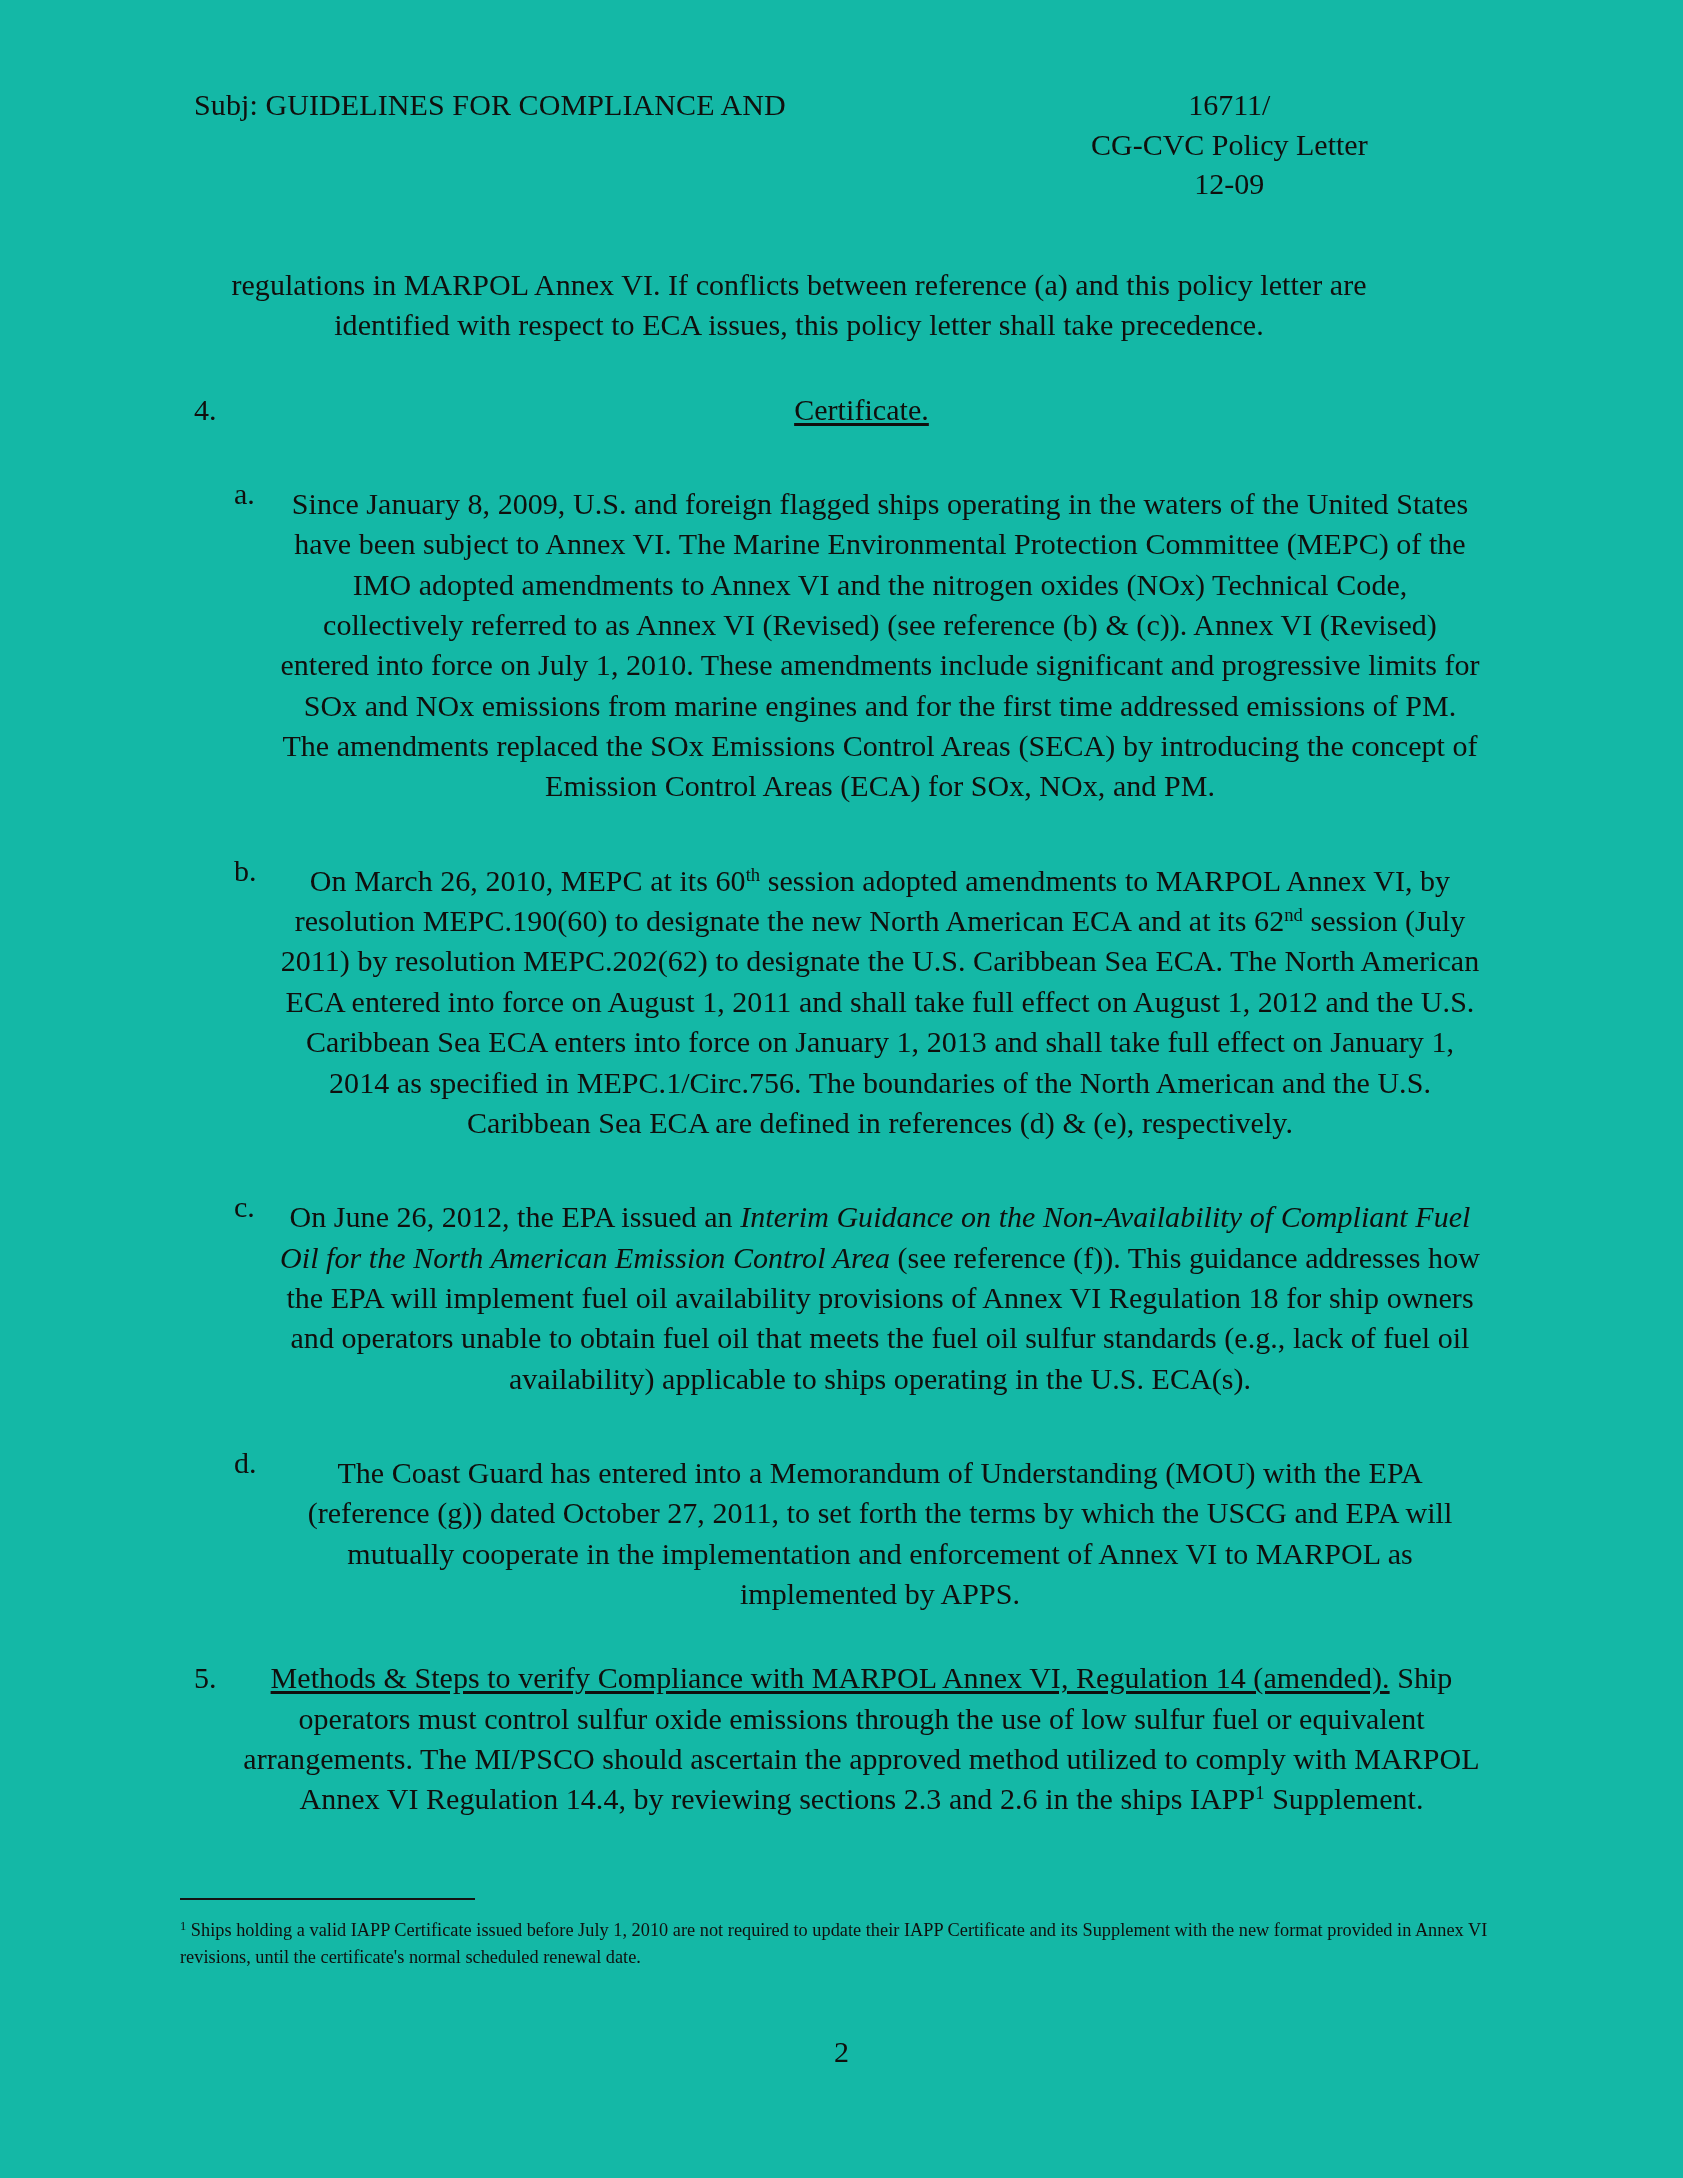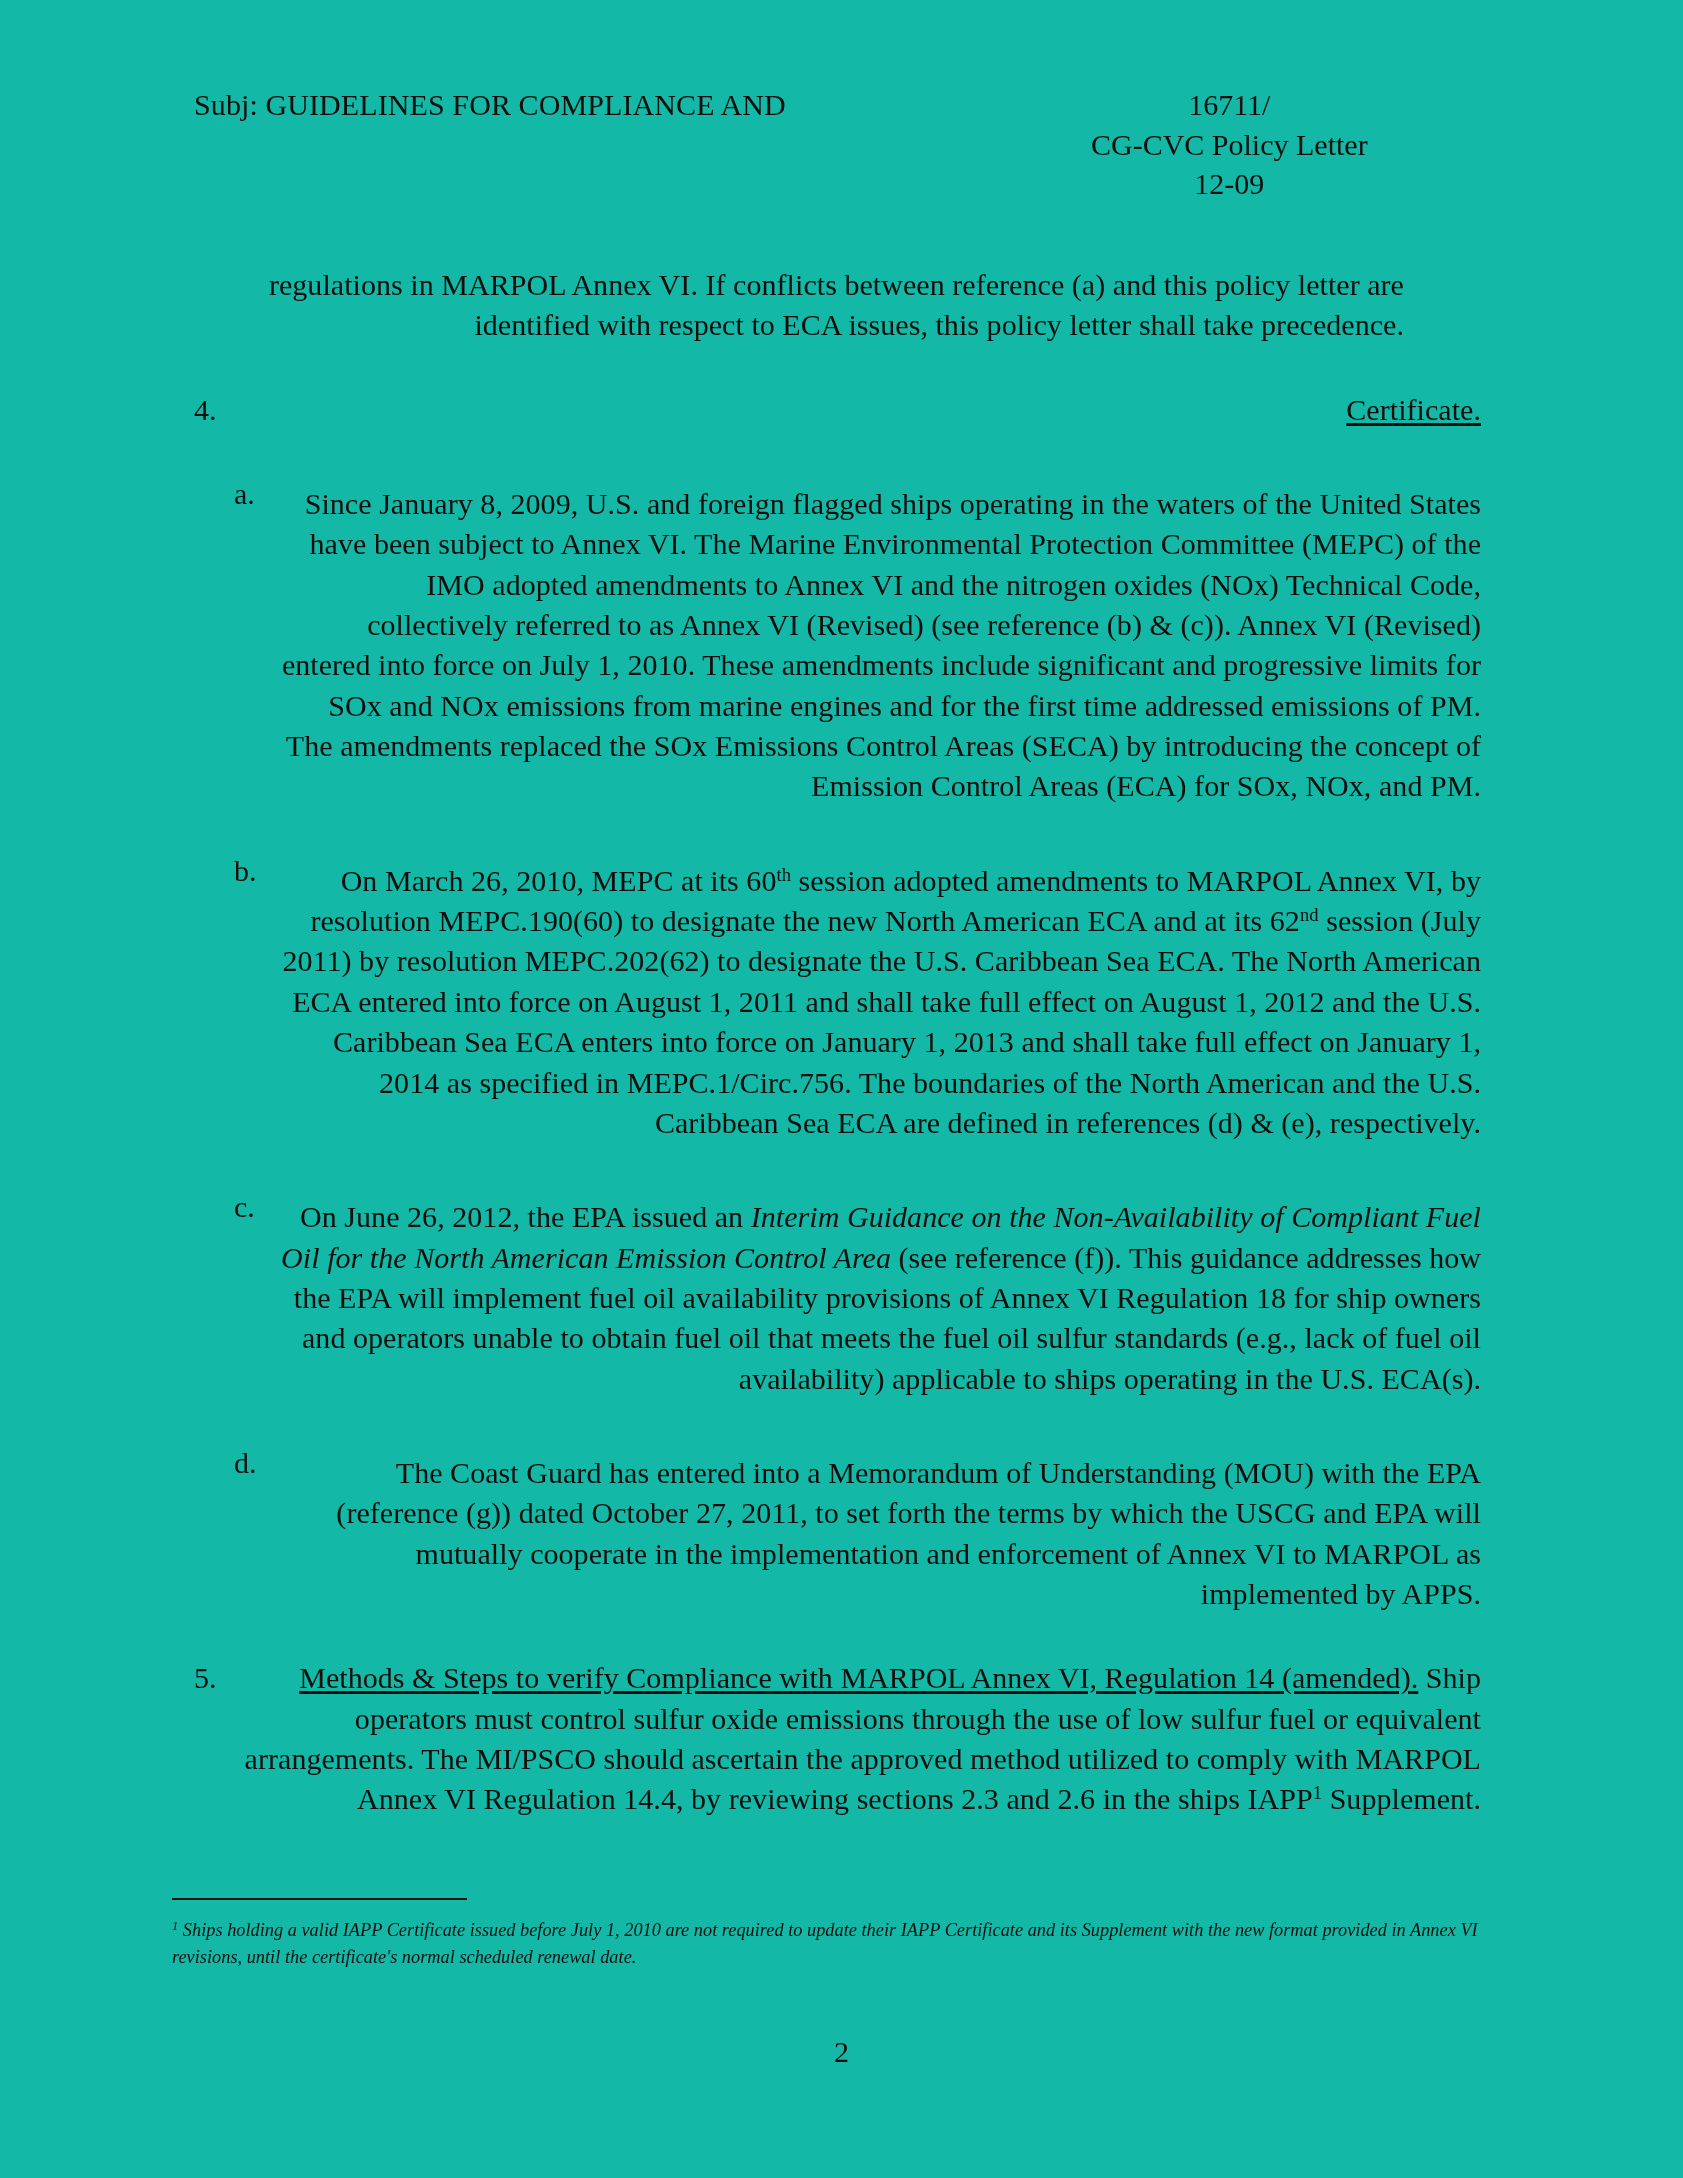--- a/index.html
+++ b/index.html
@@ -50,21 +50,21 @@
     position: absolute;
     top: 265px;
     left: 194px;
     width: 1287px;
   }
 
   p.flow {
     margin: 0;
     font-size: 30px;
     line-height: 1.345;
-    text-align: right;
+    text-align: center;
     letter-spacing: 0.05px;
   }
 
   
   .lead-para {
     margin-left: 40px;
     width: 1210px;
   }
 
   
@@ -105,24 +105,23 @@
   .it { font-style: italic; }
   sup {
     font-size: 0.62em;
     line-height: 0;
     vertical-align: 0.52em;
   }
 
   
   .footnote-zone {
     position: absolute;
-    left: 172px;
+    left: 180px;
     top: 1898px;
     width: 1317px;
-    font-style: italic;
   }
   .footnote-rule {
     width: 295px;
     height: 0;
     border-top: 2.5px solid #141312;
     margin: 0 0 17px 0;
   }
   .footnote-text {
     margin: 0;
     font-size: 18.3px;

